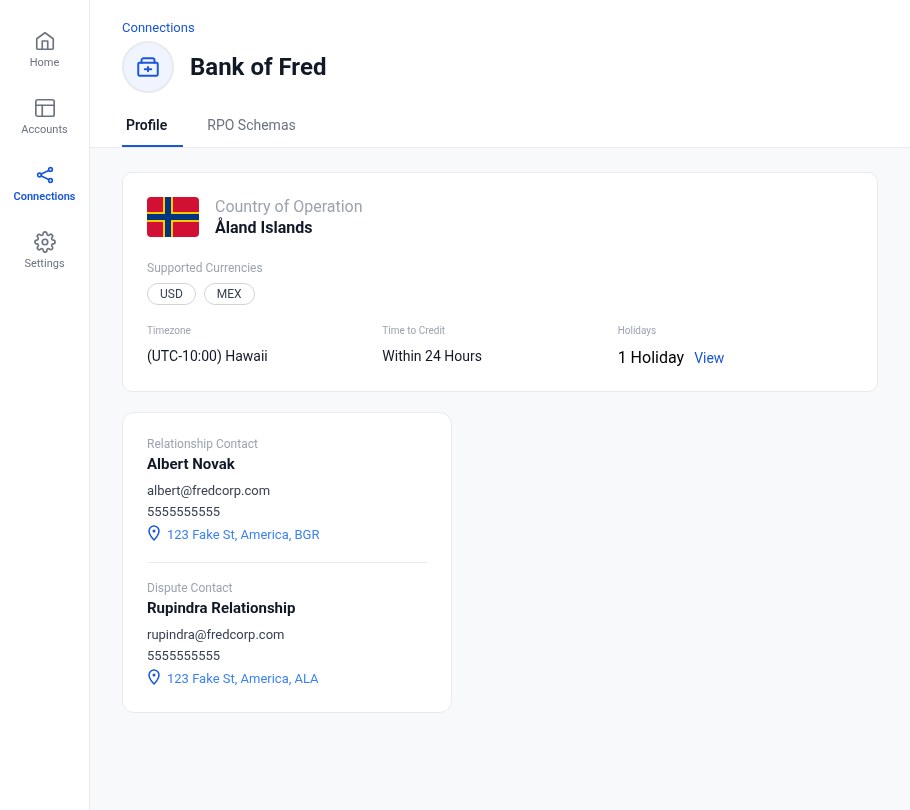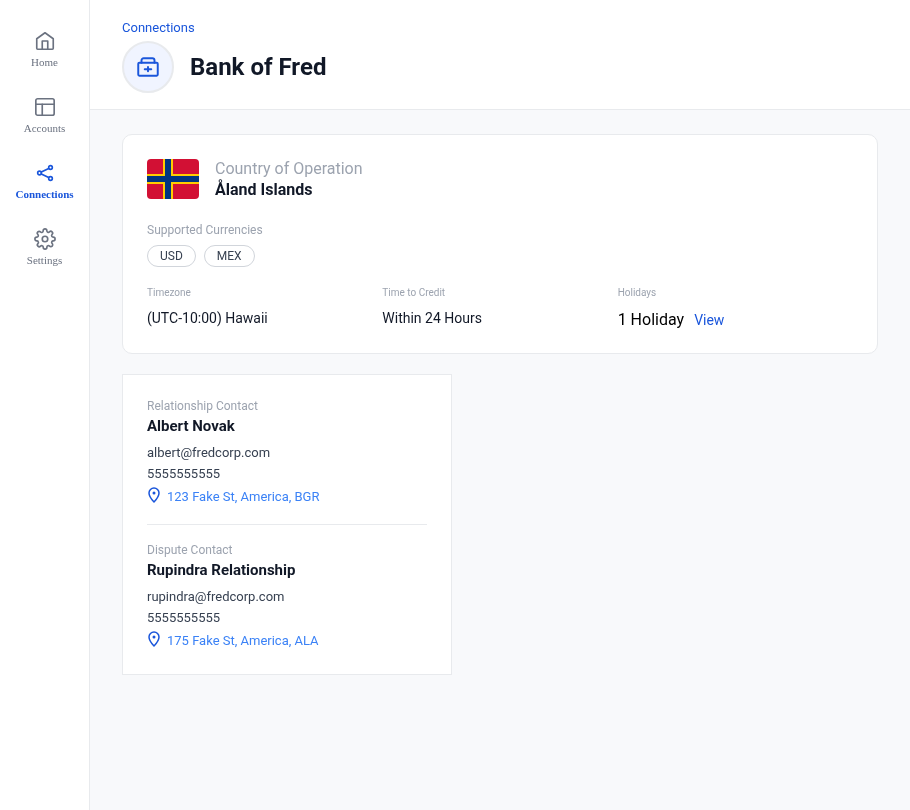--- a/index.html
+++ b/index.html
@@ -8,21 +8,20 @@
     
     .sidebar {
       width: 90px;
       background: #fff;
       display: flex;
       flex-direction: column;
       align-items: center;
       padding-top: 16px;
       border-right: 1px solid #e8eaed;
       flex-shrink: 0;
-      font-family: Liberation Serif, serif;
     }
     .sidebar-item {
       display: flex;
       flex-direction: column;
       align-items: center;
       padding: 12px 8px;
       width: 100%;
       cursor: pointer;
       color: #6b7280;
       font-size: 12px;
@@ -176,21 +175,21 @@
     .view-link {
       color: #1a56db;
       font-size: 14px;
       cursor: pointer;
       text-decoration: none;
     }
 
     
     .contact-card {
       background: #fff;
-      border-radius: 0;
+      border-radius: 12px;
       border: 1px solid #e8eaed;
       padding: 24px;
       width: 330px;
     }
     .contact-label {
       font-size: 12px;
       color: #9ca3af;
       margin-bottom: 4px;
     }
     .contact-name {
@@ -262,20 +261,24 @@
     <div class="header-top">
       <div class="bank-icon">
         <svg width="26" height="26" viewBox="0 0 24 24" fill="none" stroke="#1a56db" stroke-width="1.8" stroke-linecap="round" stroke-linejoin="round">
           <rect x="3" y="8" width="18" height="12" rx="1"></rect>
           <path d="M6 8V6a2 2 0 012-2h8a2 2 0 012 2v2"></path>
           <line x1="12" y1="12" x2="12" y2="16"></line>
           <line x1="9" y1="14" x2="15" y2="14"></line>
         </svg>
       </div>
       <h1 class="bank-title">Bank of Fred</h1>
+    </div>
+    <div class="tabs">
+      <div class="tab active">Profile</div>
+      <div class="tab">RPO Schemas</div>
     </div>
   </div>
 
   <div class="content">
 
     <div class="card">
       <div class="country-section">
 
         <div class="flag">
           <svg width="52" height="40" viewBox="0 0 52 40">
@@ -347,19 +350,19 @@
         <div class="contact-name">Rupindra Relationship</div>
         <div class="contact-info">rupindra@fredcorp.com</div>
         <div class="contact-info">5555555555</div>
         <div class="contact-address">
           <span style="color:#1a56db;">
             <svg width="14" height="16" viewBox="0 0 14 16" fill="none" stroke="#1a56db" stroke-width="1.5" stroke-linecap="round" stroke-linejoin="round">
               <path d="M7 1C4.24 1 2 3.24 2 6c0 3.75 5 9 5 9s5-5.25 5-9c0-2.76-2.24-5-5-5z"></path>
               <circle cx="7" cy="6" r="1.5" fill="#1a56db" stroke="none"></circle>
             </svg>
           </span>
-          <span>175 Fake St, America, ALA</span>
+          <span>123 Fake St, America, ALA</span>
         </div>
       </div>
     </div>
 
   </div>
 </div>
 
 </body></html>

